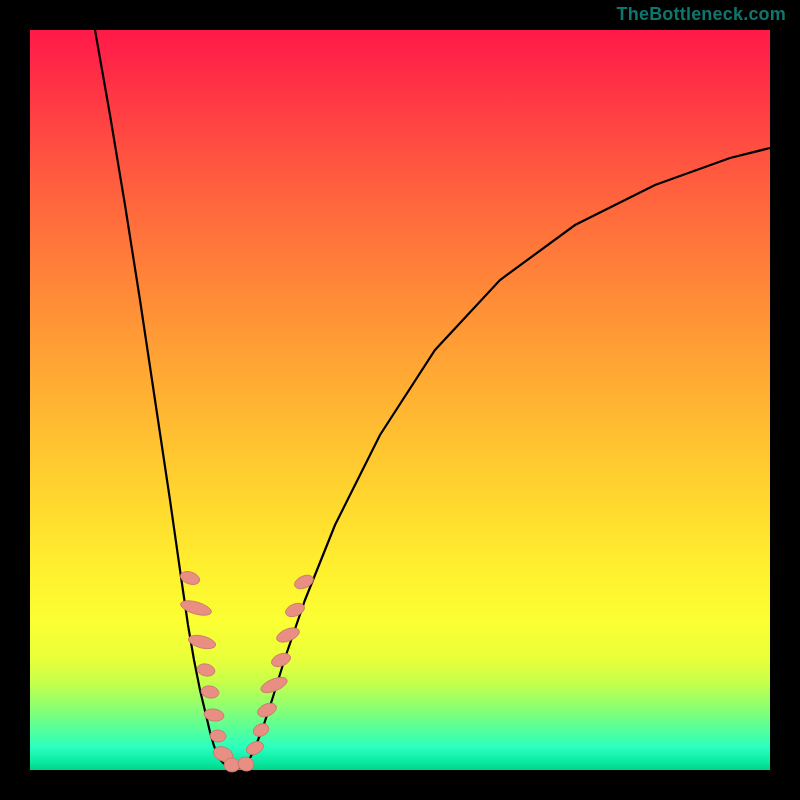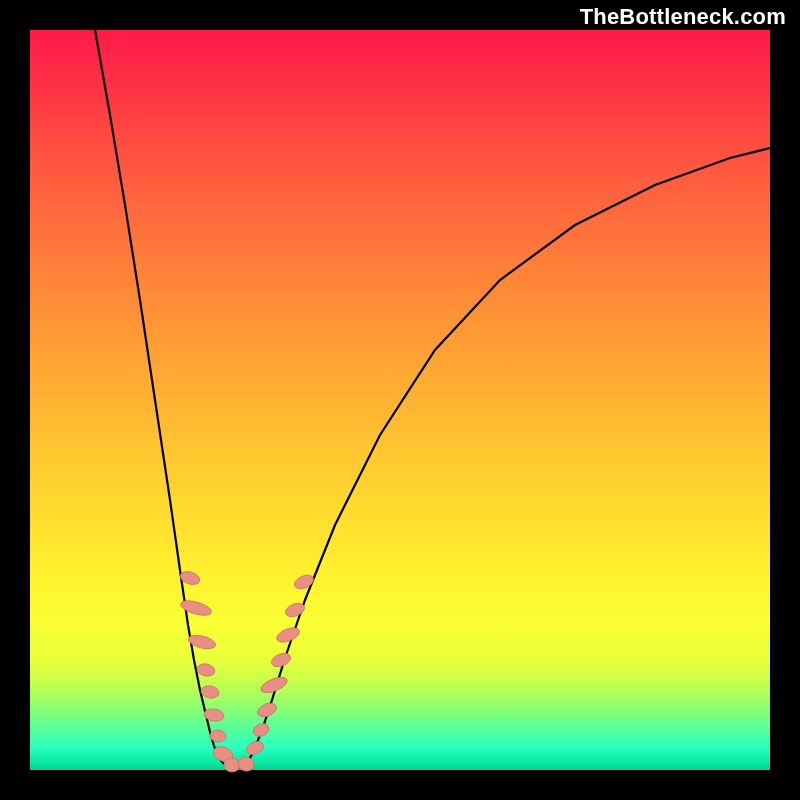--- a/index.html
+++ b/index.html
@@ -33,22 +33,22 @@
       #5fff94 94%,
       #29ffc0 97%,
       #08e8a0 99%,
       #00d488 100%
     );
   }
   .watermark {
     position: absolute;
     top: 4px;
     right: 14px;
-    color: #ffffff;
-    font-size: 22px;
+    color: #0f766e;
+    font-size: 18px;
     font-weight: 600;
     letter-spacing: 0.2px;
     user-select: none;
   }
   svg.overlay {
     position: absolute;
     left: 0;
     top: 0;
     width: 740px;
     height: 740px;

